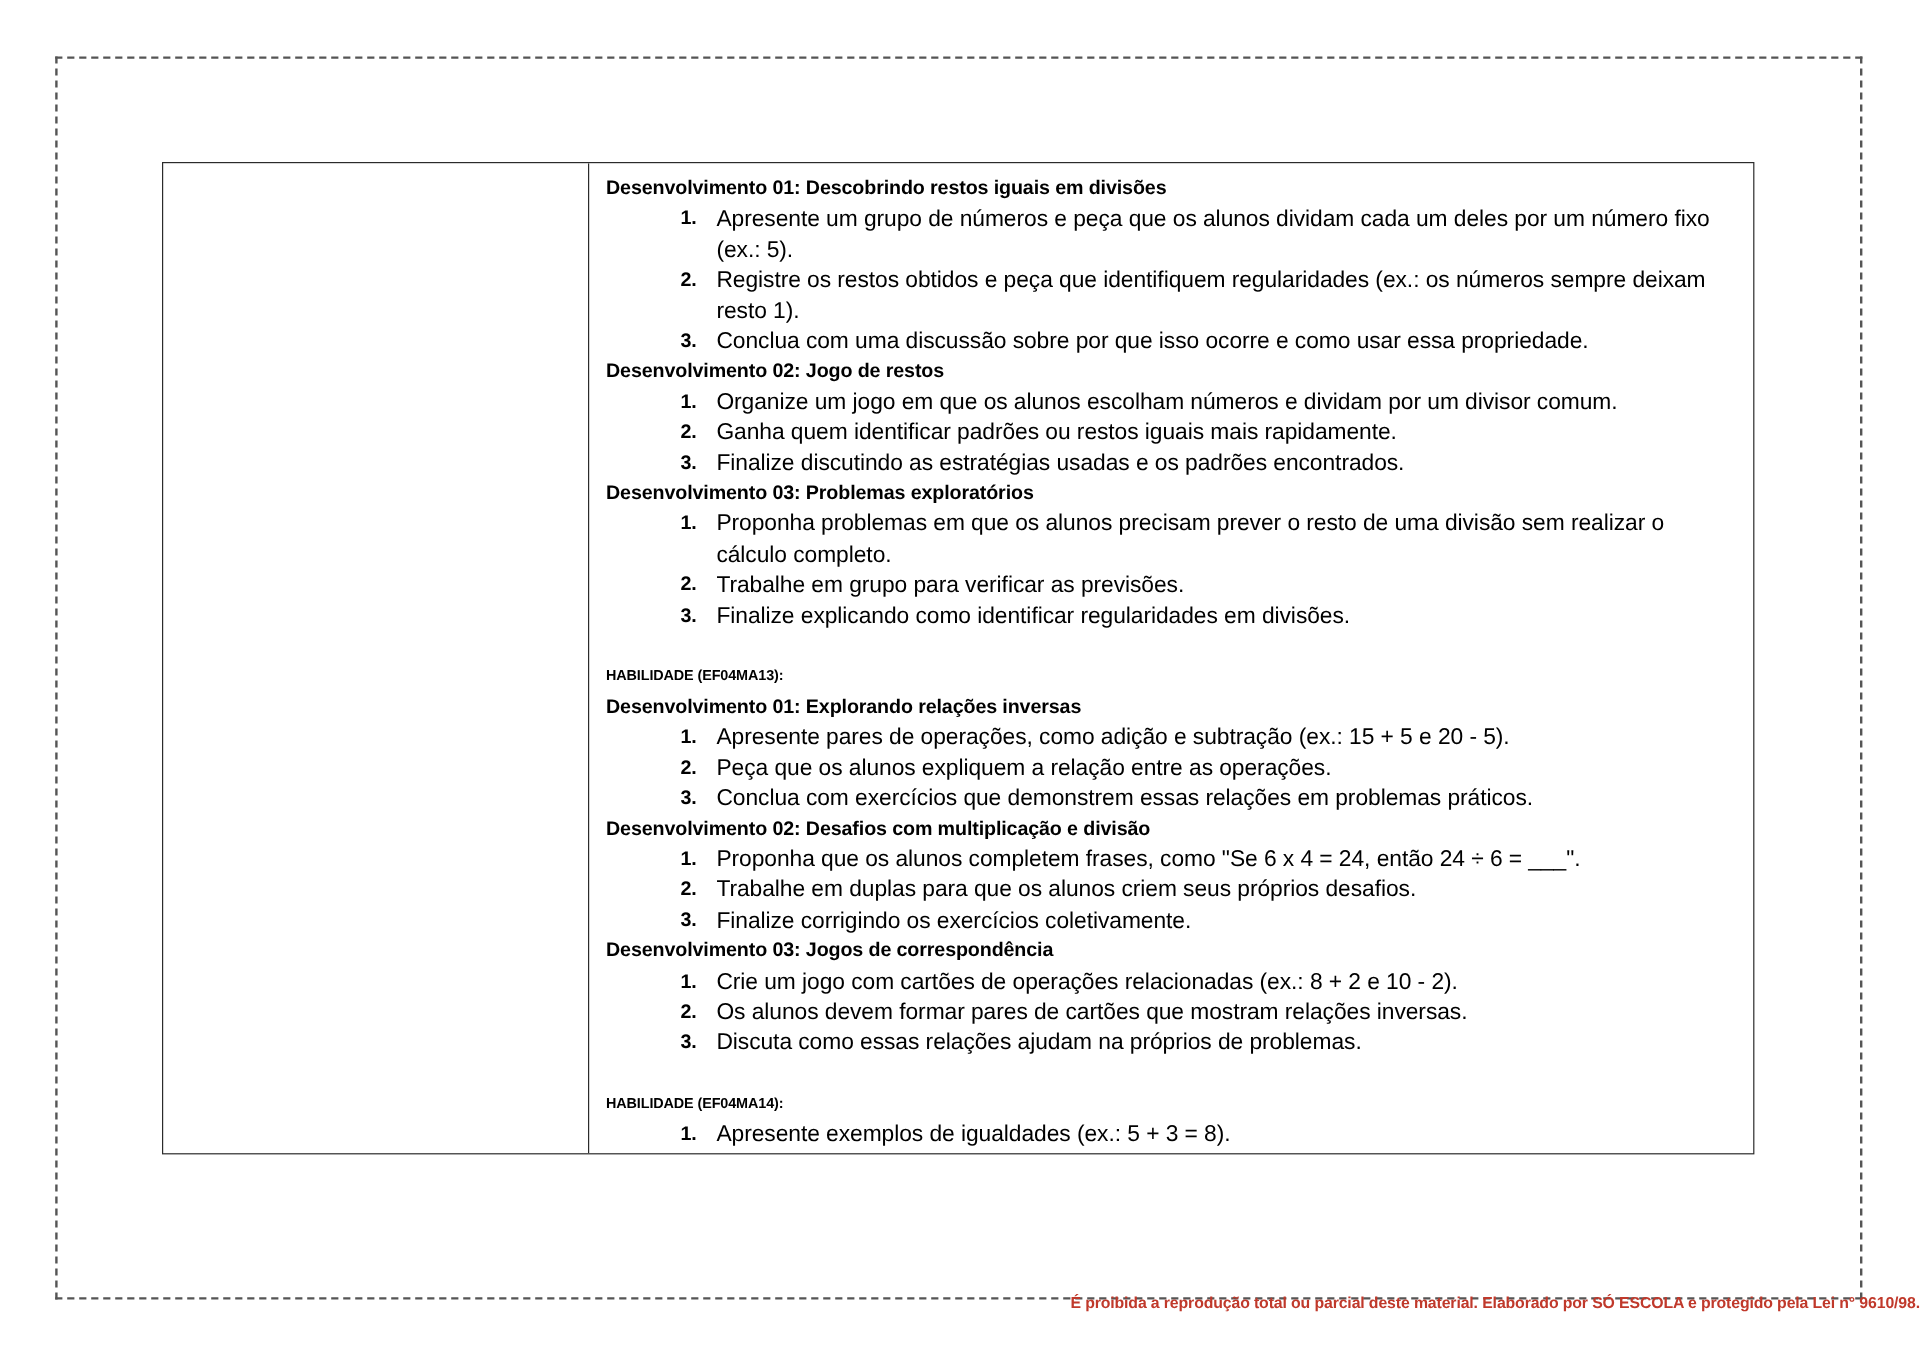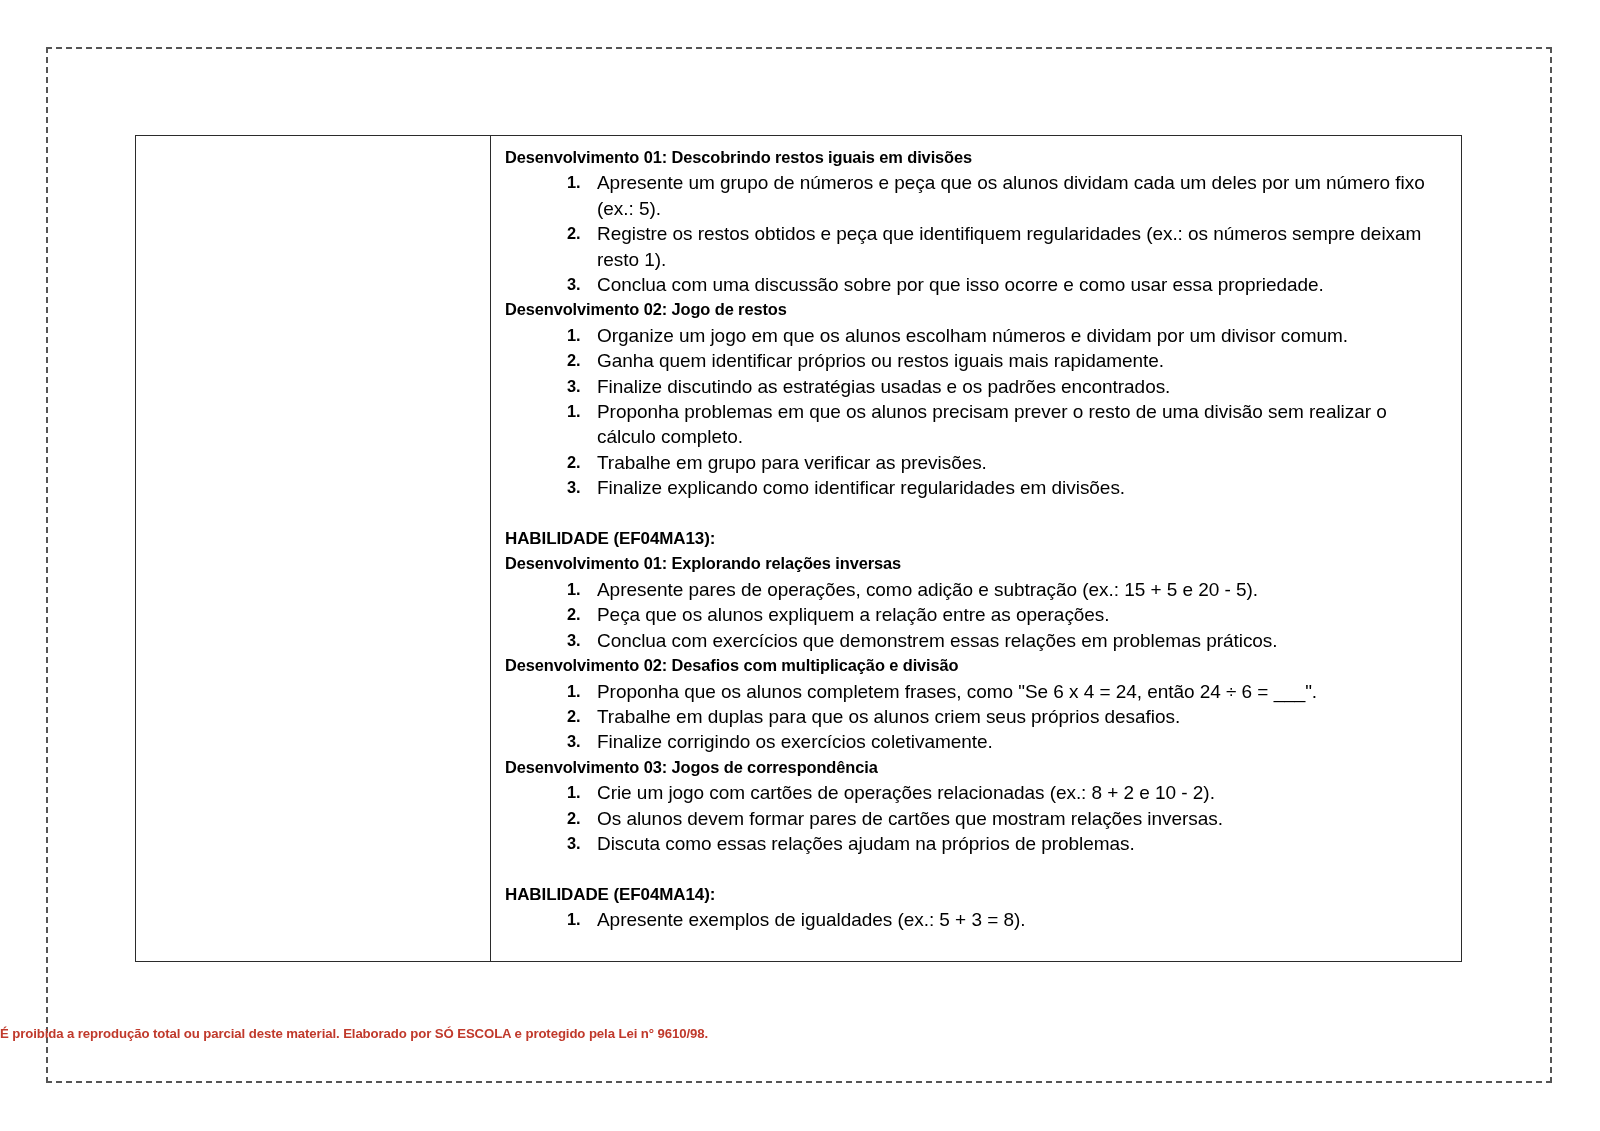--- a/index.html
+++ b/index.html
@@ -51,21 +51,21 @@
 
   
   .dev-heading {
     font-size: 16.4px;
     font-weight: bold;
     line-height: 25.4px;
     letter-spacing: -0.1px;
     white-space: nowrap;
   }
   .hab-heading {
-    font-size: 17px;
+    font-size: 12px;
     font-weight: bold;
     line-height: 25.4px;
     letter-spacing: -0.1px;
     white-space: nowrap;
   }
   ol.steps {
     margin: 0;
     padding: 0 0 0 64px;
     list-style: none;
     counter-reset: step;
@@ -89,22 +89,22 @@
   }
   .blank-line {
     height: 25.4px;
   }
 
   
   #footer-note {
     position: absolute;
     left: 0;
     right: 0;
-    top: 1026px;
-    text-align: left;
+    top: 1078px;
+    text-align: right;
     font-size: 13.2px;
     font-weight: bold;
     letter-spacing: -0.1px;
     color: #c0392b;
   }
 </style>
 </head>
 <body>
 
 <div id="page-frame"></div>
@@ -114,23 +114,24 @@
   <div id="right-cell">
       <div class="dev-heading">Desenvolvimento 01: Descobrindo restos iguais em divisões</div>
       <ol class="steps">
         <li>Apresente um grupo de números e peça que os alunos dividam cada um deles por um número fixo (ex.: 5).</li>
         <li>Registre os restos obtidos e peça que identifiquem regularidades (ex.: os números sempre deixam resto 1).</li>
         <li>Conclua com uma discussão sobre por que isso ocorre e como usar essa propriedade.</li>
       </ol>
       <div class="dev-heading">Desenvolvimento 02: Jogo de restos</div>
       <ol class="steps">
         <li>Organize um jogo em que os alunos escolham números e dividam por um divisor comum.</li>
-        <li>Ganha quem identificar próprios ou restos iguais mais rapidamente.</li>
+        <li>Ganha quem identificar padrões ou restos iguais mais rapidamente.</li>
         <li>Finalize discutindo as estratégias usadas e os padrões encontrados.</li>
       </ol>
+      <div class="dev-heading">Desenvolvimento 03: Problemas exploratórios</div>
       <ol class="steps">
         <li>Proponha problemas em que os alunos precisam prever o resto de uma divisão sem realizar o cálculo completo.</li>
         <li>Trabalhe em grupo para verificar as previsões.</li>
         <li>Finalize explicando como identificar regularidades em divisões.</li>
       </ol>
       <div class="blank-line"></div>
       <div class="hab-heading">HABILIDADE (EF04MA13):</div>
       <div class="dev-heading">Desenvolvimento 01: Explorando relações inversas</div>
       <ol class="steps">
         <li>Apresente pares de operações, como adição e subtração (ex.: 15 + 5 e 20 - 5).</li>

